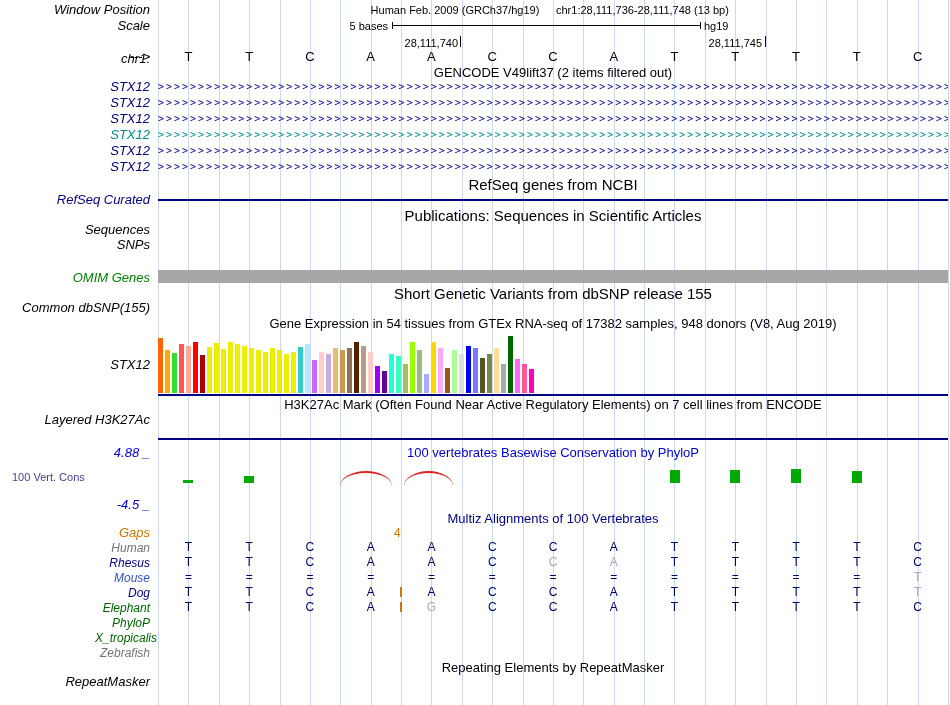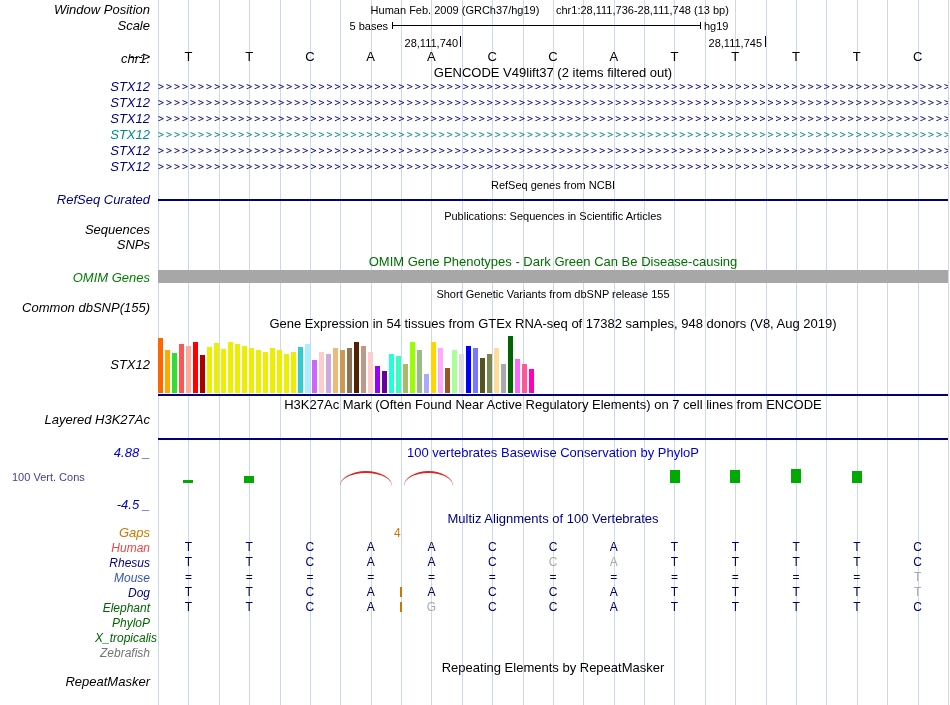--- a/index.html
+++ b/index.html
@@ -3,21 +3,21 @@
 <meta charset="utf-8">
 <style>
   html,body{margin:0;padding:0;background:#fff;}
   #screen{position:relative;width:950px;height:705px;background:#fff;overflow:hidden;
           font-family:"Liberation Sans",sans-serif;font-size:13px;color:#000;}
   .guides{position:absolute;left:158px;top:0;width:791px;height:705px;
           background:repeating-linear-gradient(to right,#ccd9ec 0px,#ccd9ec 1px,transparent 1px,transparent 30.38px);}
   .abs{position:absolute;font-size:11px;line-height:14px;white-space:nowrap;}
   .glabel{position:absolute;left:0;width:150px;text-align:right;font-size:13px;line-height:14px;white-space:nowrap;font-style:italic;}
   .hdr{position:absolute;left:158px;width:790px;text-align:center;font-size:13px;line-height:14px;}
-  .small{font-size:11px;}
+  .small{font-size:15px;}
   .track{position:absolute;left:158px;width:790px;}
   .line{height:2px;background:#000080;}
   .bases{display:grid;grid-template-columns:repeat(13,1fr);text-align:center;font-size:13px;line-height:14px;}
   .arrows{overflow:hidden;white-space:nowrap;font-family:"DejaVu Sans Mono",monospace;
           font-size:10px;letter-spacing:2px;line-height:16px;height:16px;}
   .scalebar{position:absolute;left:392px;top:22px;width:307px;height:7px;
             border-left:1px solid #000;border-right:1px solid #000;
             background:linear-gradient(to bottom,transparent 3px,#000 3px,#000 4px,transparent 4px);}
   .tick{position:absolute;width:1px;height:11px;background:#000;}
   #gtex-bars{position:absolute;left:158px;top:337px;width:790px;height:56px;
@@ -86,21 +86,20 @@
     </div>
 
   <div class="hdr small" style="top:178px">RefSeq genes from NCBI</div>
   <div class="glabel" style="top:193px;color:#000080">RefSeq Curated</div>
   <div class="track line" style="top:199px"></div>
 
   <div class="hdr small" style="top:209px">Publications: Sequences in Scientific Articles</div>
   <div class="glabel" style="top:223px">Sequences</div>
   <div class="glabel" style="top:238px">SNPs</div>
 
-  <div class="hdr" style="top:255px;color:#007000">OMIM Gene Phenotypes - Dark Green Can Be Disease-causing</div>
   <div class="glabel" style="top:271px;color:#008000">OMIM Genes</div>
   <div class="track" style="top:270px;height:13px;background:#A7A7A7"></div>
 
   <div class="hdr small" style="top:287px">Short Genetic Variants from dbSNP release 155</div>
   <div class="glabel" style="top:301px">Common dbSNP(155)</div>
 
   <div class="hdr" style="top:317px">Gene Expression in 54 tissues from GTEx RNA-seq of 17382 samples, 948 donors (V8, Aug 2019)</div>
   <div class="glabel" style="top:358px">STX12</div>
   <div id="gtex-bars">
       <div class="gbar" style="background: rgb(255, 102, 0); height: 55px;"></div>
@@ -176,21 +175,21 @@
       <div class="cgreen" style="left: 693.846px; top: 9px; width: 10px; height: 12px;"></div>
       <div class="carc" style="left: 182.308px; width: 51.6538px; top: 9px;"></div>
       <div class="carc" style="left: 246.115px; width: 48.6154px; top: 9px;"></div>
     </div>
   <div class="glabel" style="top:498px;color:#0000CC">-4.5 _</div>
 
   <div class="hdr" style="top:512px;color:#000080">Multiz Alignments of 100 Vertebrates</div>
   <div class="glabel" style="top:526px;color:#CC7700">Gaps</div>
   <div class="abs" style="top:526px;left:394px;color:#CC7700;font-size:12px">4</div>
   <div id="multiz-rows">
-      <div class="glabel" style="top: 541px; color: #ef4444; font-size: 12px;">Human</div>
+      <div class="glabel" style="top: 541px; color: #737373; font-size: 12px;">Human</div>
       <div class="track align-row" style="top: 540px;">
         <span>T</span>
         <span>T</span>
         <span>C</span>
         <span>A</span>
         <span>A</span>
         <span>C</span>
         <span>C</span>
         <span>A</span>
         <span>T</span>

